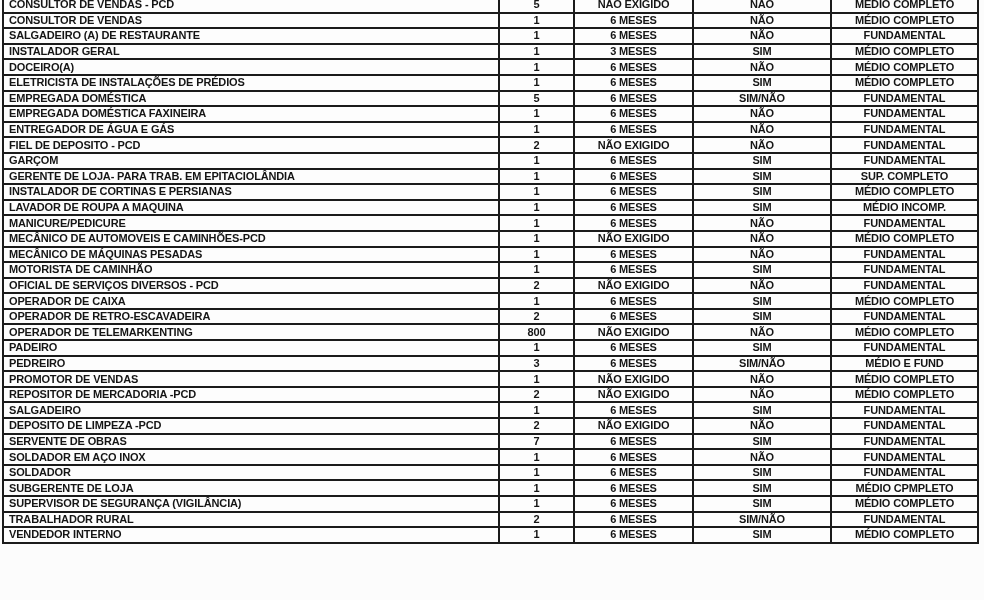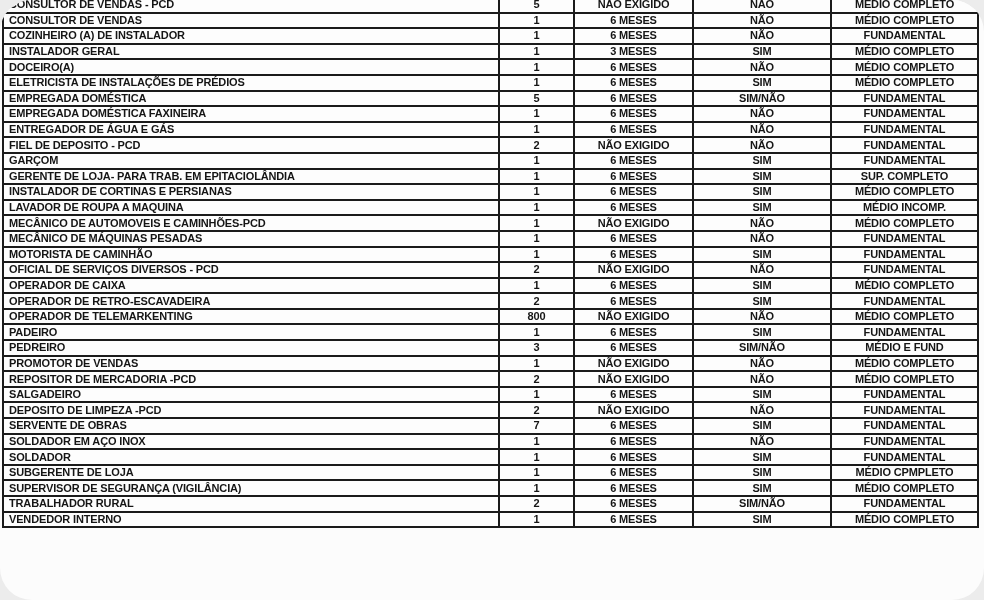--- a/index.html
+++ b/index.html
@@ -6,21 +6,20 @@
   body {
     background: #ececec;
     font-family: "Liberation Sans", sans-serif;
   }
   .page {
     position: relative;
     width: 984px;
     height: 600px;
     background: #fcfcfc;
     overflow: hidden;
-    border-radius: 32px;
   }
   table.jobs {
     position: absolute;
     top: -4px;
     left: 2px;
     width: 975px;
     border-collapse: collapse;
     table-layout: fixed;
   }
   table.jobs td {
@@ -68,21 +67,21 @@
   <tr>
     <td class="c-occ">CONSULTOR DE VENDAS</td>
     <td class="c-num">1</td>
     <td class="c-exp">6 MESES</td>
     <td class="c-sn">NÃO</td>
     <td class="c-edu">MÉDIO COMPLETO</td>
   </tr>
 
 
   <tr>
-    <td class="c-occ">COZINHEIRO (A) DE INSTALADOR</td>
+    <td class="c-occ">SALGADEIRO (A) DE RESTAURANTE</td>
     <td class="c-num">1</td>
     <td class="c-exp">6 MESES</td>
     <td class="c-sn">NÃO</td>
     <td class="c-edu">FUNDAMENTAL</td>
   </tr>
 
   <tr>
     <td class="c-occ">INSTALADOR GERAL</td>
     <td class="c-num">1</td>
     <td class="c-exp">3 MESES</td>
@@ -165,20 +164,27 @@
 
 
   <tr>
     <td class="c-occ">LAVADOR DE ROUPA A MAQUINA</td>
     <td class="c-num">1</td>
     <td class="c-exp">6 MESES</td>
     <td class="c-sn">SIM</td>
     <td class="c-edu">MÉDIO INCOMP.</td>
   </tr>
 
+  <tr>
+    <td class="c-occ">MANICURE/PEDICURE</td>
+    <td class="c-num">1</td>
+    <td class="c-exp">6 MESES</td>
+    <td class="c-sn">NÃO</td>
+    <td class="c-edu">FUNDAMENTAL</td>
+  </tr>
 
   <tr>
     <td class="c-occ">MECÂNICO DE AUTOMOVEIS E CAMINHÕES-PCD</td>
     <td class="c-num">1</td>
     <td class="c-exp">NÃO EXIGIDO</td>
     <td class="c-sn">NÃO</td>
     <td class="c-edu">MÉDIO COMPLETO</td>
   </tr>
 
   <tr>

